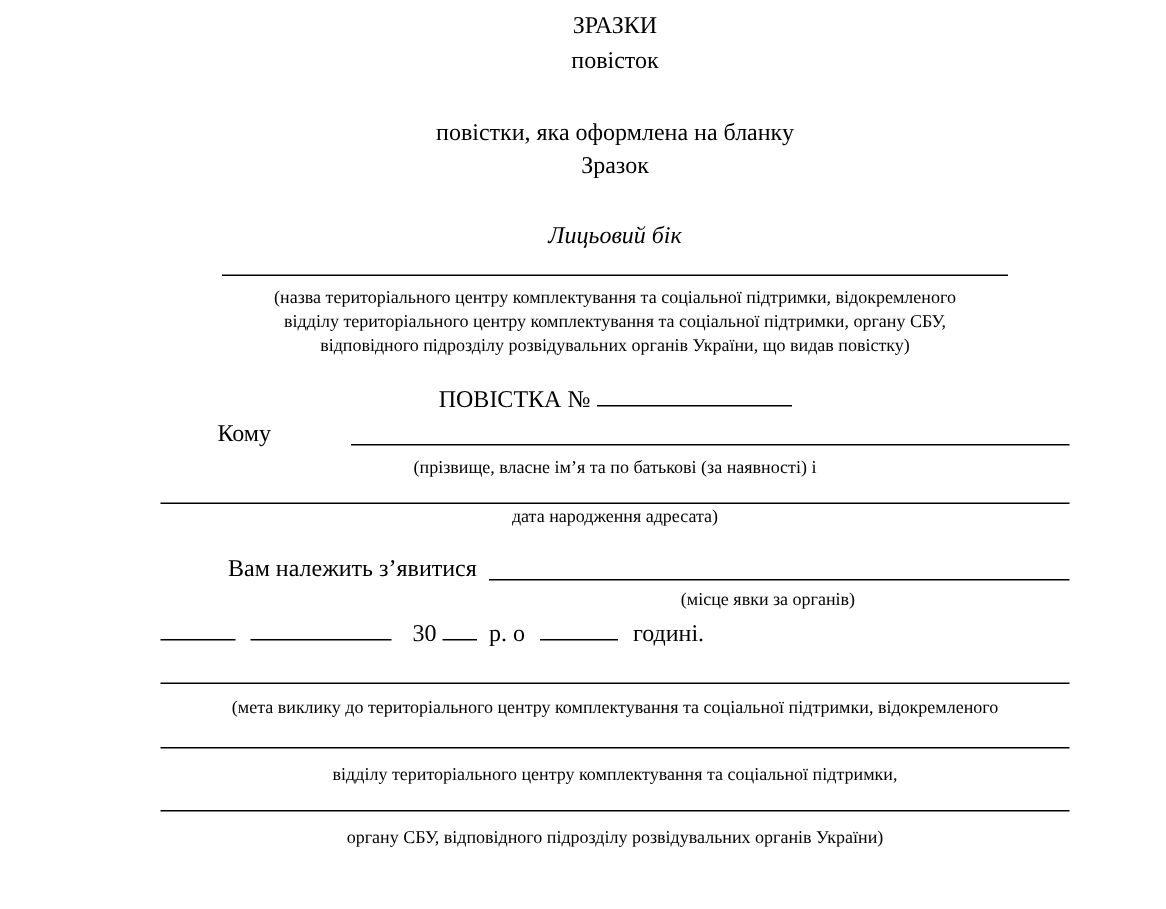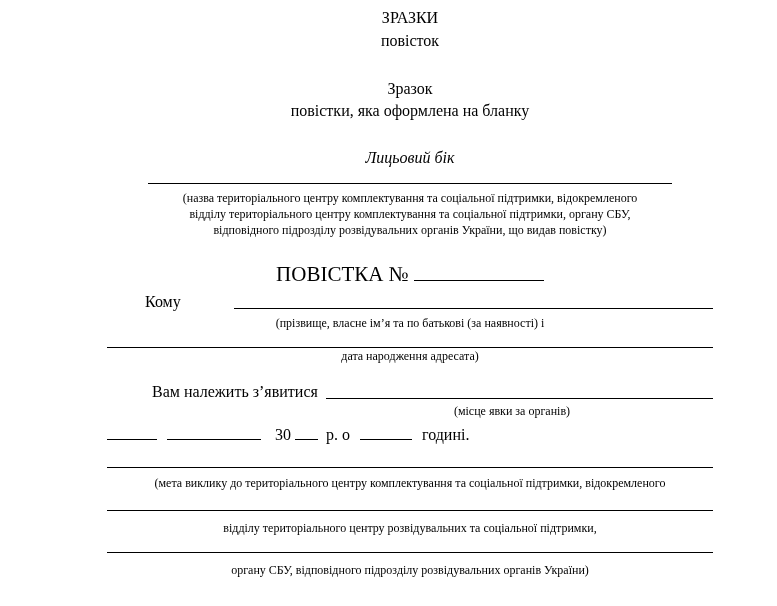--- a/index.html
+++ b/index.html
@@ -29,42 +29,42 @@
     text-align: center;
   }
   .issuer-line {
     width: 524px;
     margin: 14px auto 6px auto;
     border-top: 1px solid #000;
     height: 0;
   }
   .issuer-caption { margin-top: 0; }
   .summons-title-row {
-    margin-top: 24px;
+    margin-top: 17px;
     text-align: center;
-    font-size: 21px;
+    font-size: 16px;
     line-height: 24px;
     white-space: nowrap;
   }
   .blank {
     display: inline-block;
     border-bottom: 1px solid #000;
     height: 13px;
     vertical-align: baseline;
   }
   .row {
     display: flex;
     line-height: 20px;
   }
   .row .fill {
     flex: 1;
     border-bottom: 1px solid #000;
     margin-bottom: 3px;
   }
-  .kому-row { margin-top: 6px; padding-left: 38px; gap: 45px; }
+  .kому-row { margin-top: 1px; padding-left: 38px; gap: 45px; }
   .label-gap { margin-right: 8px; white-space: nowrap; }
   .caption-name { margin-top: 3px; }
   .hr {
     border-top: 1px solid #000;
     height: 0;
     width: 100%;
   }
   .hr-birth { margin-top: 16px; }
   .caption-birth { }
   .appear-row { margin-top: 18px; padding-left: 45px; }
@@ -95,22 +95,22 @@
 <body>
 
 <div class="doc">
 
   <div class="heading center">
     <div>ЗРАЗКИ</div>
     <div>повісток</div>
   </div>
 
   <div class="subheading center">
+    <div>повістки, яка оформлена на бланку</div>
     <div>Зразок</div>
-    <div>повістки, яка оформлена на бланку</div>
   </div>
 
   <div class="side-label center">Лицьовий бік</div>
 
   <div class="issuer-line"></div>
 
   <div class="caption issuer-caption">
     <div>(назва територіального центру комплектування та соціальної підтримки, відокремленого</div>
     <div>відділу територіального центру комплектування та соціальної підтримки, органу СБУ,</div>
     <div>відповідного підрозділу розвідувальних органів України, що видав повістку)</div>
@@ -146,18 +146,18 @@
     <span class="blank b-year"></span>
     <span>р. о</span>
     <span class="blank b-hour"></span>
     <span>годині.</span>
   </div>
 
   <div class="hr hr-meta"></div>
   <div class="caption caption-meta">(мета виклику до територіального центру комплектування та соціальної підтримки, відокремленого</div>
 
   <div class="hr hr-viddil"></div>
-  <div class="caption caption-viddil">відділу територіального центру розвідувальних та соціальної підтримки,</div>
+  <div class="caption caption-viddil">відділу територіального центру комплектування та соціальної підтримки,</div>
 
   <div class="hr hr-organ"></div>
   <div class="caption caption-organ">органу СБУ, відповідного підрозділу розвідувальних органів України)</div>
 
 </div>
 
 </body></html>

